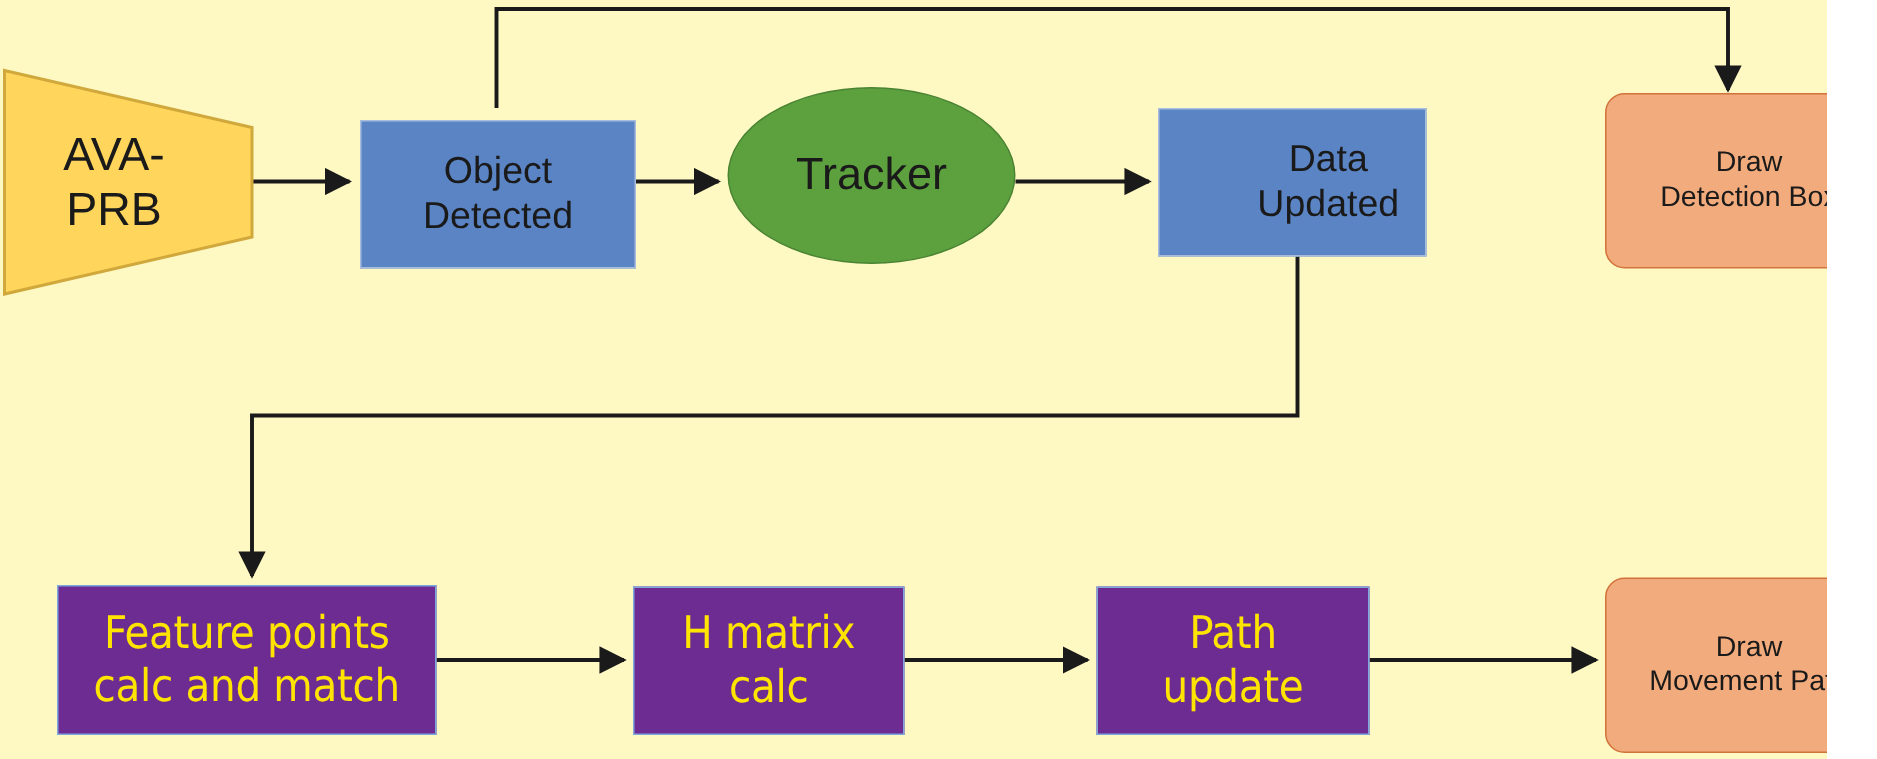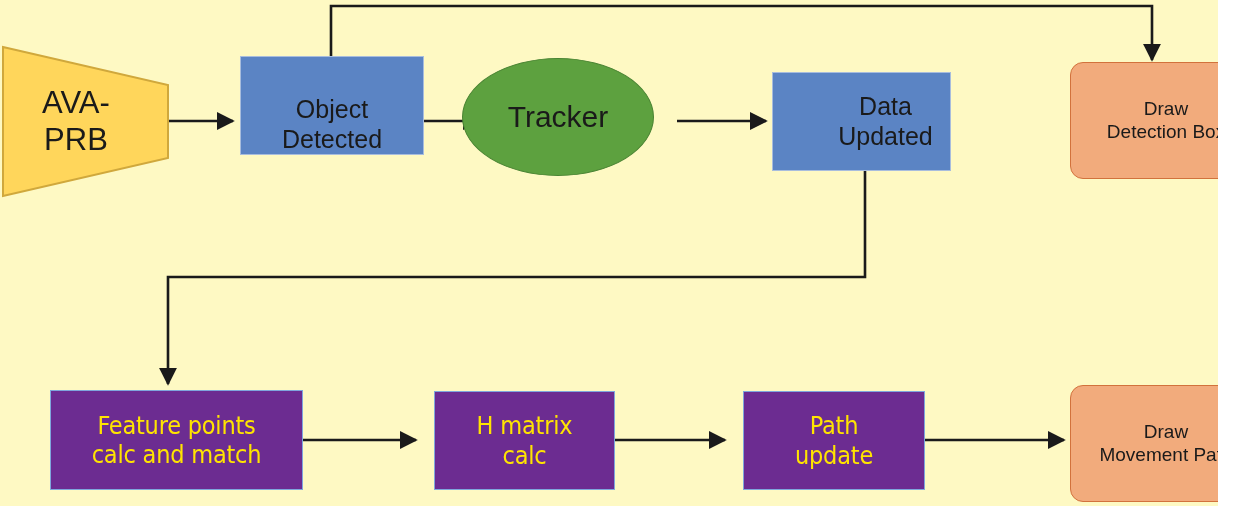--- a/index.html
+++ b/index.html
@@ -52,24 +52,23 @@
     background: #f2ab7c;
     border: 1.5px solid #d2723c;
     border-radius: 13px;
     color: #1a1a1a;
     font-size: 19px;
   }
   .node-purple {
     background: #6c2c91;
     border: 1.5px solid #7fa7dd;
     color: #ffe400;
-    font-size: 25px;
+    font-size: 30px;
     font-family: "DejaVu Sans Condensed", "Liberation Sans Narrow", "Liberation Sans", sans-serif;
     letter-spacing: -0.2px;
-    margin-left: 12px;
   }
   .node-trapezoid {
     color: #1a1a1a;
     font-size: 31px;
     background: transparent;
     border: none;
   }
   .trap-svg {
     position: absolute;
     left: 0;
@@ -111,26 +110,26 @@
   </svg>
 
   <div class="node node-trapezoid" style="left:0px; top:44px; width:172px; height:156px;">
     <svg class="trap-svg" width="172" height="156" viewBox="0 0 172 156">
       <polygon points="3,3 168,41 168,114 3,152" fill="#ffd65b" stroke="#d0a83c" stroke-width="2"></polygon>
     </svg>
     <span class="trap-label">AVA-
 PRB</span>
   </div>
 
-  <div class="node node-blue" style="left:240px; top:56px; width:184px; height:99px;align-items:flex-end;">
+  <div class="node node-blue" style="left:240px; top:80px; width:184px; height:99px;">
     <span>Object
 Detected</span>
   </div>
 
-  <div class="node node-green" style="left:462px; top:58px; width:192px; height:118px;">
+  <div class="node node-green" style="left:485px; top:58px; width:192px; height:118px;">
     <span>Tracker</span>
   </div>
 
   <div class="node node-blue" style="left:772px; top:72px; width:179px; height:99px;padding-left:48px;">
     <span>Data
 Updated</span>
   </div>
 
   <div class="node node-orange" style="left:1070px; top:62px; width:192px; height:117px;">
     <span>Draw

